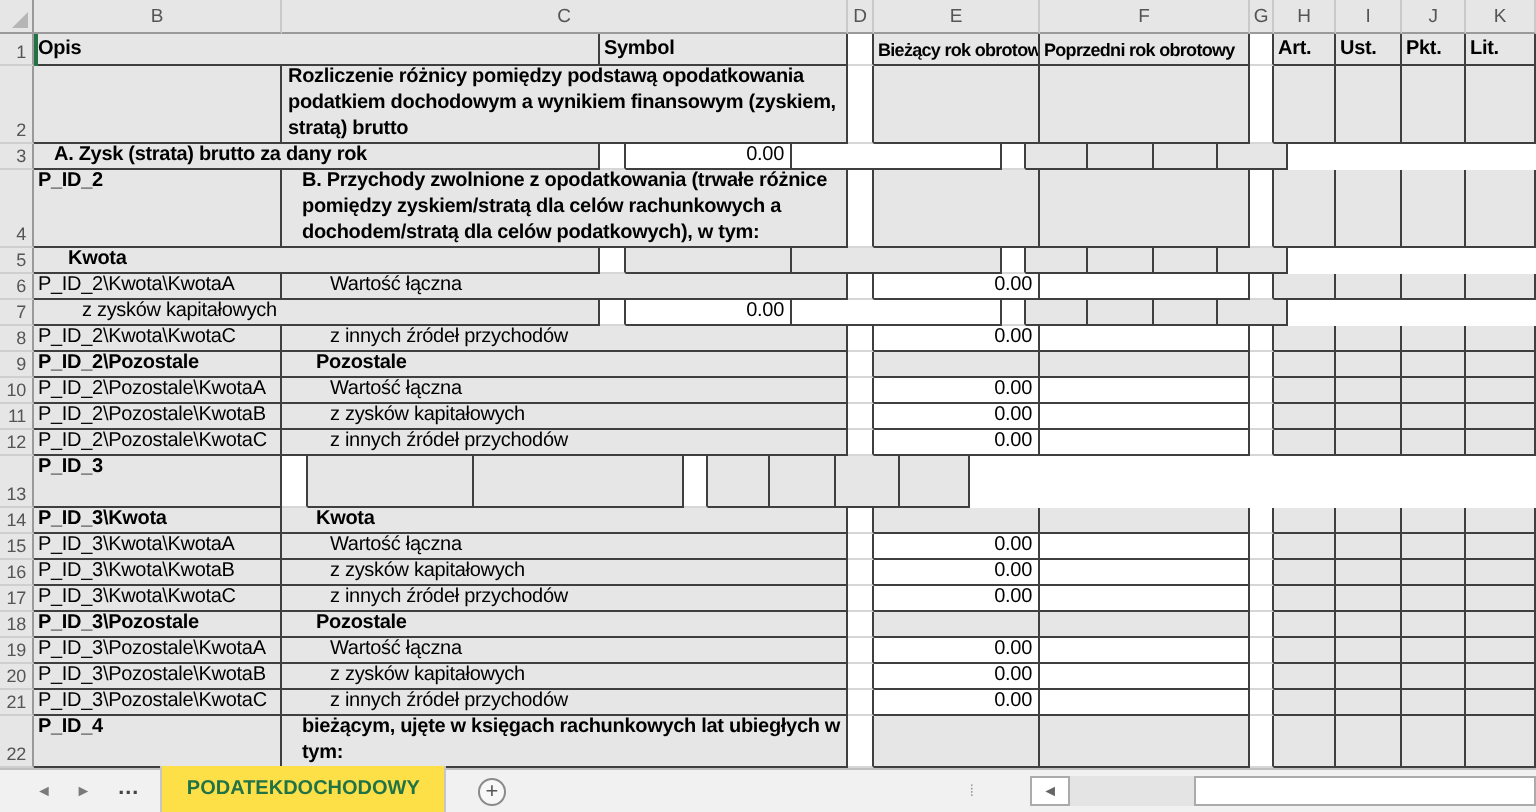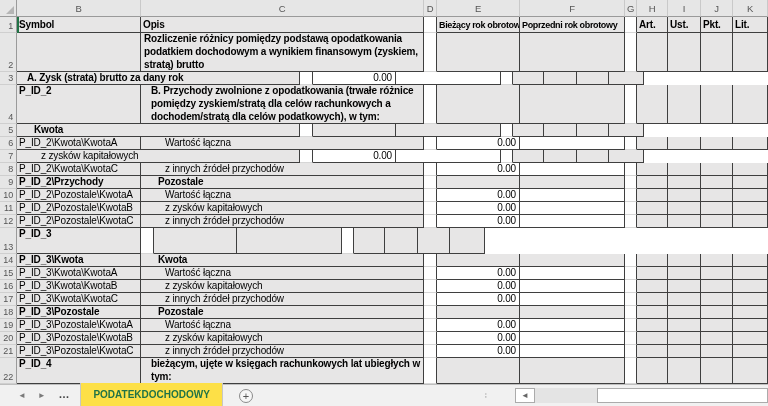--- a/index.html
+++ b/index.html
@@ -78,22 +78,22 @@
       <div class="colhead" style="width: 31px;">H</div>
       <div class="colhead" style="width: 33px;">I</div>
       <div class="colhead" style="width: 32px;">J</div>
       <div class="colhead" style="width: 35px;">K</div>
     </div>
 
   <div id="gridrows">
 
   <div class="row">
         <div class="gut" style="width: 17px; height: 16px;">1</div>
+        <div class="cell fill bold" style="width: 283px; height: 16px;">Opis</div>
         <div class="cell fill bold" style="width: 124px; height: 16px;">Symbol</div>
-        <div class="cell fill bold" style="width: 283px; height: 16px;">Opis</div>
         <div class="plain" style="width: 13px; height: 16px;"></div>
         <div class="cell fill bold nowrap hdr-ef" style="width: 83px; height: 16px;">Bieżący rok obrotowy</div>
         <div class="cell fill bold nowrap hdr-ef" style="width: 105px; height: 16px;">Poprzedni rok obrotowy</div>
         <div class="plain" style="width: 12px; height: 16px;"></div>
         <div class="cell fill bold" style="width: 31px; height: 16px;">Art.</div>
         <div class="cell fill bold" style="width: 33px; height: 16px;">Ust.</div>
         <div class="cell fill bold" style="width: 32px; height: 16px;">Pkt.</div>
         <div class="cell fill bold" style="width: 35px; height: 16px;">Lit.</div>
       </div>
       <div class="row">
@@ -179,21 +179,21 @@
         <div class="cell white num" style="width: 83px; height: 13px;">0.00</div>
         <div class="cell white" style="width: 105px; height: 13px;"></div>
         <div class="plain" style="width: 12px; height: 13px;"></div>
         <div class="cell fill" style="width: 31px; height: 13px;"></div>
         <div class="cell fill" style="width: 33px; height: 13px;"></div>
         <div class="cell fill" style="width: 32px; height: 13px;"></div>
         <div class="cell fill" style="width: 35px; height: 13px;"></div>
       </div>
       <div class="row">
         <div class="gut" style="width: 17px; height: 13px;">9</div>
-        <div class="cell fill bold nowrap" style="width: 124px; height: 13px;">P_ID_2\Przychody</div>
+        <div class="cell fill bold nowrap" style="width: 124px; height: 13px;">P_ID_2\Pozostale</div>
         <div class="cell fill bold nowrap" style="width: 283px; height: 13px; padding-left: 17px;">Pozostale</div>
         <div class="plain" style="width: 13px; height: 13px;"></div>
         <div class="cell fill num" style="width: 83px; height: 13px;"></div>
         <div class="cell fill" style="width: 105px; height: 13px;"></div>
         <div class="plain" style="width: 12px; height: 13px;"></div>
         <div class="cell fill" style="width: 31px; height: 13px;"></div>
         <div class="cell fill" style="width: 33px; height: 13px;"></div>
         <div class="cell fill" style="width: 32px; height: 13px;"></div>
         <div class="cell fill" style="width: 35px; height: 13px;"></div>
       </div>

